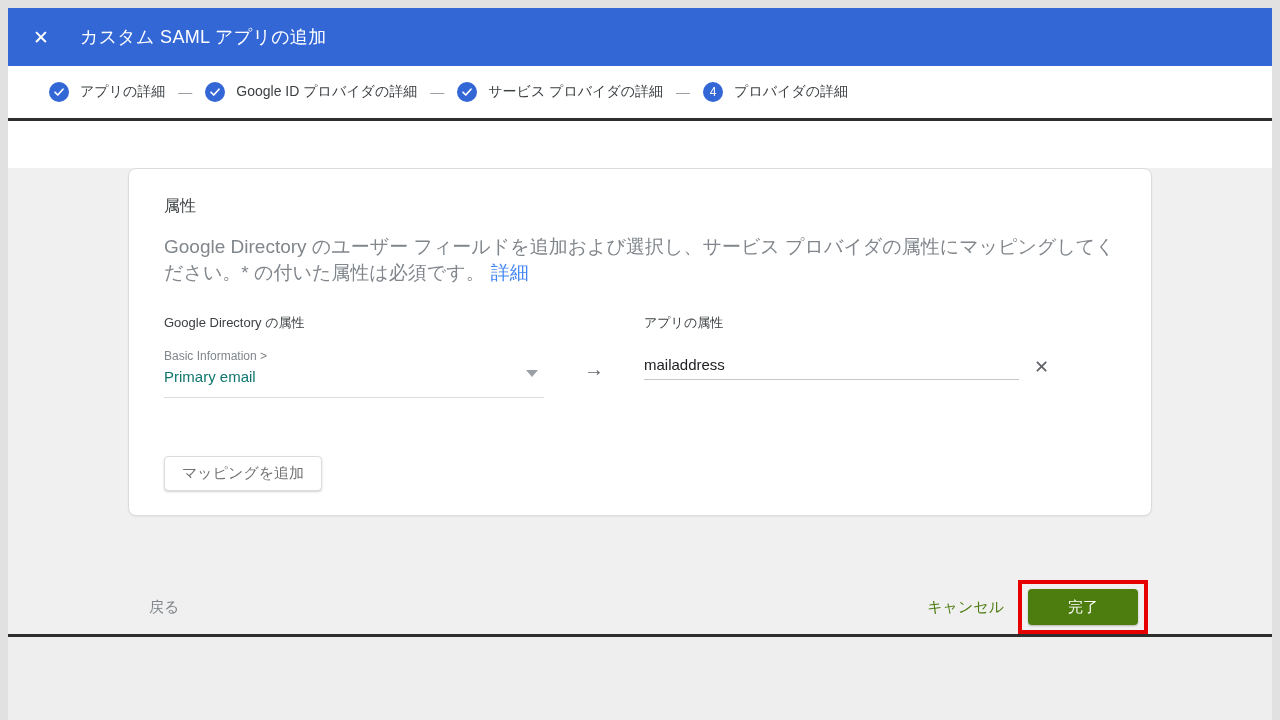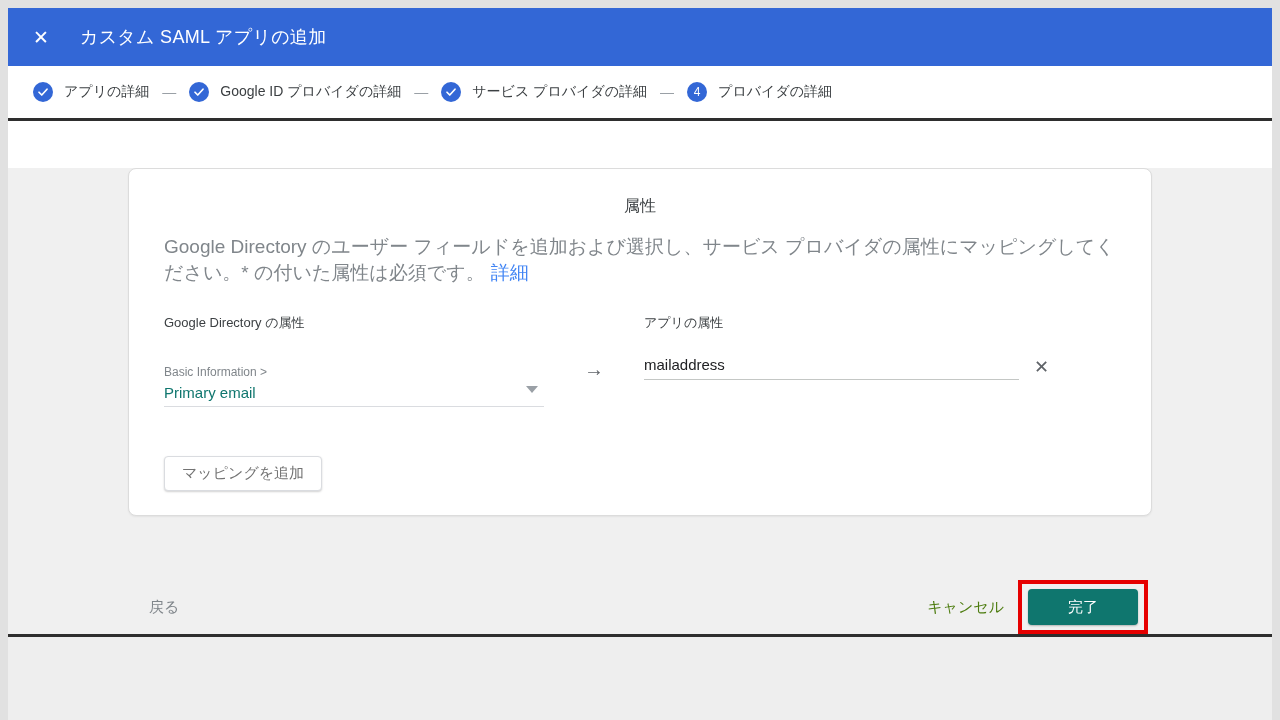--- a/index.html
+++ b/index.html
@@ -6,47 +6,47 @@
   body { font-family:"Liberation Sans","DejaVu Sans",sans-serif; }
   .viewport { position:relative; width:1280px; height:720px; background:#e1e1e1; overflow:hidden; }
   .app { position:absolute; left:8px; top:8px; width:1264px; height:704px; background:#ffffff; }
 
   
   .topbar { height:58px; background:#3367d6; display:flex; align-items:center; padding:0 25px; }
   .close-x { color:#ffffff; font-size:19px; font-weight:bold; cursor:pointer; line-height:1; }
   .topbar h1 { color:#ffffff; font-size:18px; font-weight:400; margin-left:31px; letter-spacing:.3px; }
 
   
-  .stepper { height:52px; background:#ffffff; display:flex; align-items:center; padding:0 25px; }
+  .stepper { height:52px; background:#ffffff; display:flex; align-items:center; padding:0 41px; }
   .step { display:flex; align-items:center; }
   .step-badge { width:20px; height:20px; border-radius:50%; background:#3367d6; display:flex; align-items:center; justify-content:center; flex:0 0 auto; }
   .step-badge svg { width:12px; height:12px; }
   .step-num { color:#ffffff; font-size:12px; line-height:1; }
   .step-label { margin-left:11px; font-size:14px; color:#3c4043; }
   .step-sep { color:#9aa0a6; font-size:14px; margin:0 13px; }
 
   .dark-line { height:3px; background:#2e2e2e; }
 
   
   .main { position:relative; height:466px; background:#f0f0f0; }
 
   
   .card { margin:47px 0 0 120px; width:1024px; height:348px; background:#ffffff;
           border:1px solid #dcdcdc; border-radius:8px; box-shadow:0 1px 2px rgba(0,0,0,.06);
           padding:26px 35px 0 35px; }
-  .card-title { font-size:16px; font-weight:400; color:#3c4043; line-height:22px;text-align:center; }
+  .card-title { font-size:16px; font-weight:400; color:#3c4043; line-height:22px; }
   .card-desc { margin-top:17px; font-size:19px; color:#80868b; line-height:26px; max-width:960px; }
   .link { color:#4285f4; cursor:pointer; margin-left:6px; }
 
   .cols { display:flex; margin-top:28px; }
   .col-head-left { width:480px; font-size:13px; font-weight:normal; color:#3c4043; }
   .col-head-right { font-size:13px; font-weight:normal; color:#3c4043; }
 
   .mapping-row { display:flex; align-items:flex-start; margin-top:16px; height:50px; }
-  .select-field { width:380px; border-bottom:1px solid #dadce0; cursor:pointer; position:relative;margin-top:16px; }
+  .select-field { width:380px; border-bottom:1px solid #dadce0; padding-bottom:7px; cursor:pointer; position:relative; }
   .select-cat { font-size:12px; color:#80868b; line-height:16px; }
   .select-val { font-size:15px; color:#0f766e; line-height:26px; }
   .select-caret { position:absolute; right:6px; top:22px; width:0; height:0;
                   border-left:6px solid transparent; border-right:6px solid transparent; border-top:7px solid #9aa0a6; }
   .map-arrow { width:100px; text-align:center; margin-top:10px; font-size:20px; color:#5f6368; }
   .text-field { width:375px; margin-top:8px; }
   .text-field input { width:100%; border:none; outline:none; border-bottom:1px solid #c4c7c5;
                       font-size:15px; color:#202124; padding:0 0 6px 0; background:transparent;
                       font-family:"Liberation Sans","DejaVu Sans",sans-serif; }
   .delete-x { margin:10px 0 0 15px; font-size:18px; color:#5f6368; cursor:pointer; line-height:1; }
@@ -54,21 +54,21 @@
   .add-mapping { margin-top:58px; display:inline-block; background:#ffffff; border:1px solid #dadce0;
                  border-radius:4px; box-shadow:0 1px 2px rgba(0,0,0,.18); color:#737373;
                  font-size:15px; padding:7px 17px; cursor:pointer; }
 
   
   .footer { position:absolute; top:404px; left:106px; width:1034px; height:70px; display:flex; align-items:center; }
   .back-label { margin-left:35px; font-size:15px; color:#80868b; cursor:pointer; }
   .footer-spacer { flex:1; }
   .cancel-label { font-size:15px; color:#4d7c0f; cursor:pointer; margin-right:14px; }
   .red-box { border:4px solid #e60000; padding:5px 6px; }
-  .done-btn { width:110px; height:36px; background:#0f766e; color:#ffffff; border:none; border-radius:4px;
+  .done-btn { width:110px; height:36px; background:#4d7c0f; color:#ffffff; border:none; border-radius:4px;
               font-size:15px; cursor:pointer; box-shadow:0 1px 2px rgba(0,0,0,.25);
               font-family:"Liberation Sans","DejaVu Sans",sans-serif; }
 
   .bottom-line { height:3px; background:#2e2e2e; }
   .lower-area { height:122px; background:#eeeeee; }
 </style>
 </head>
 <body>
 
 <div class="viewport">

